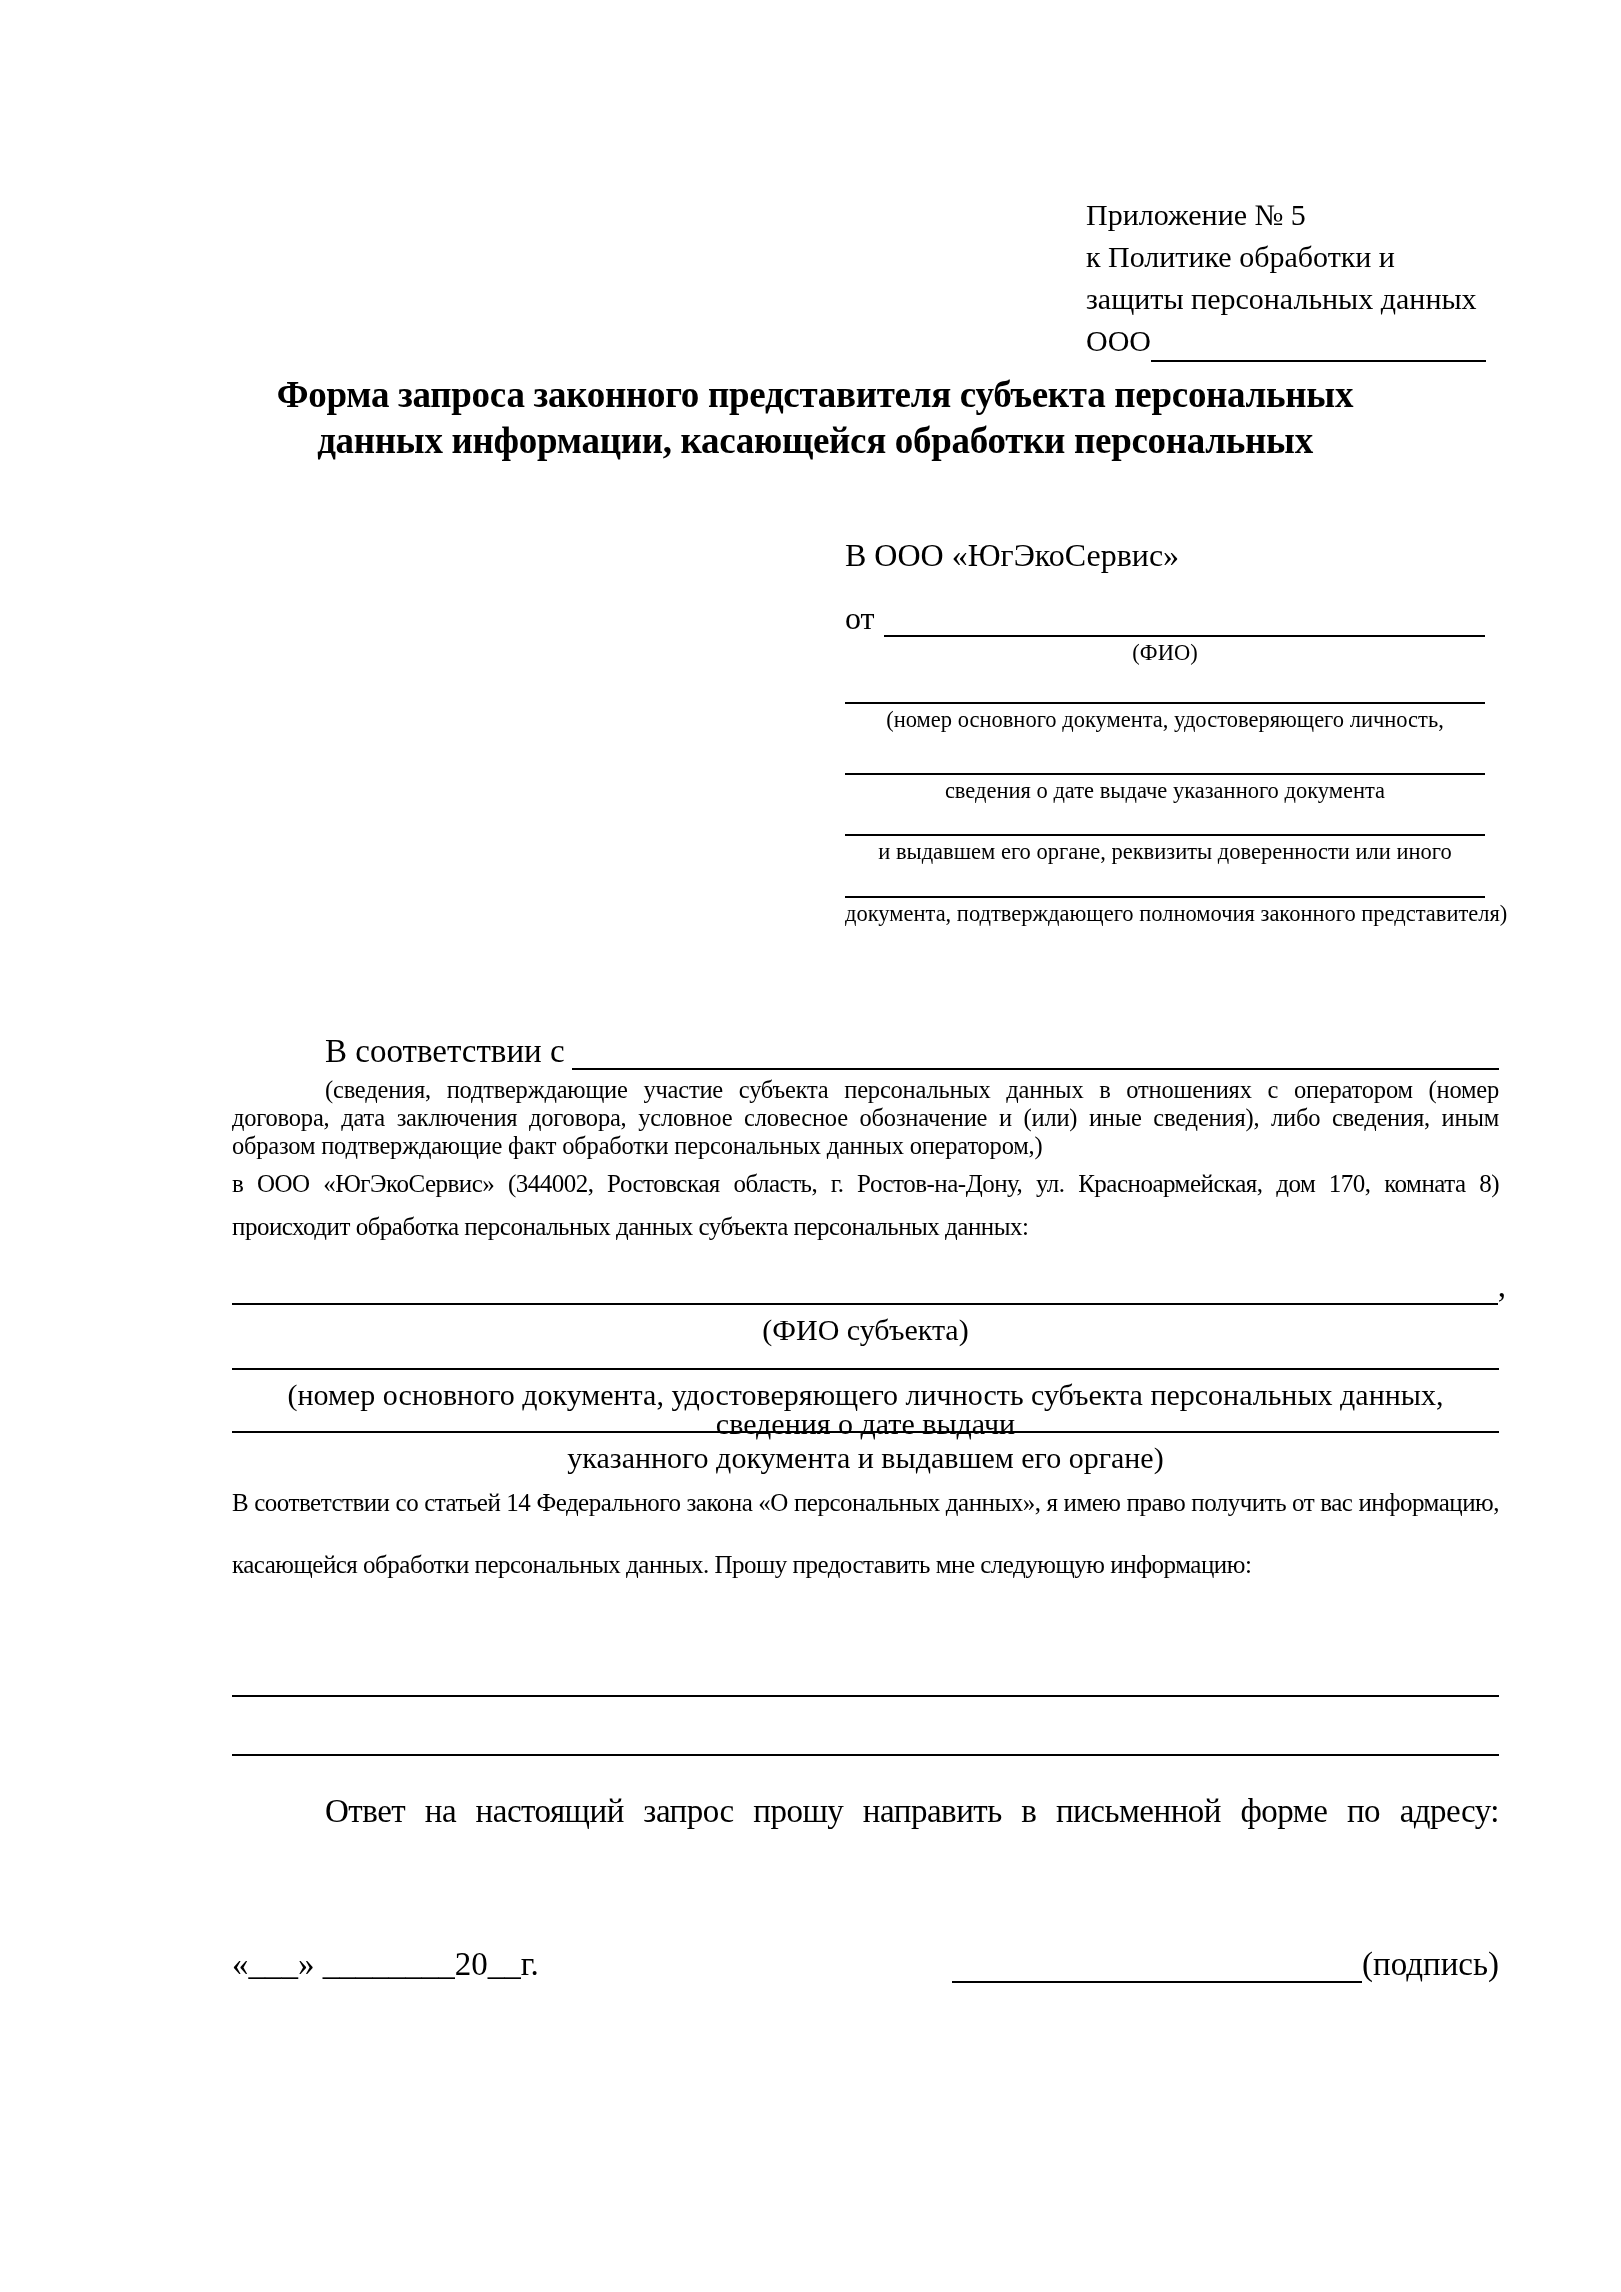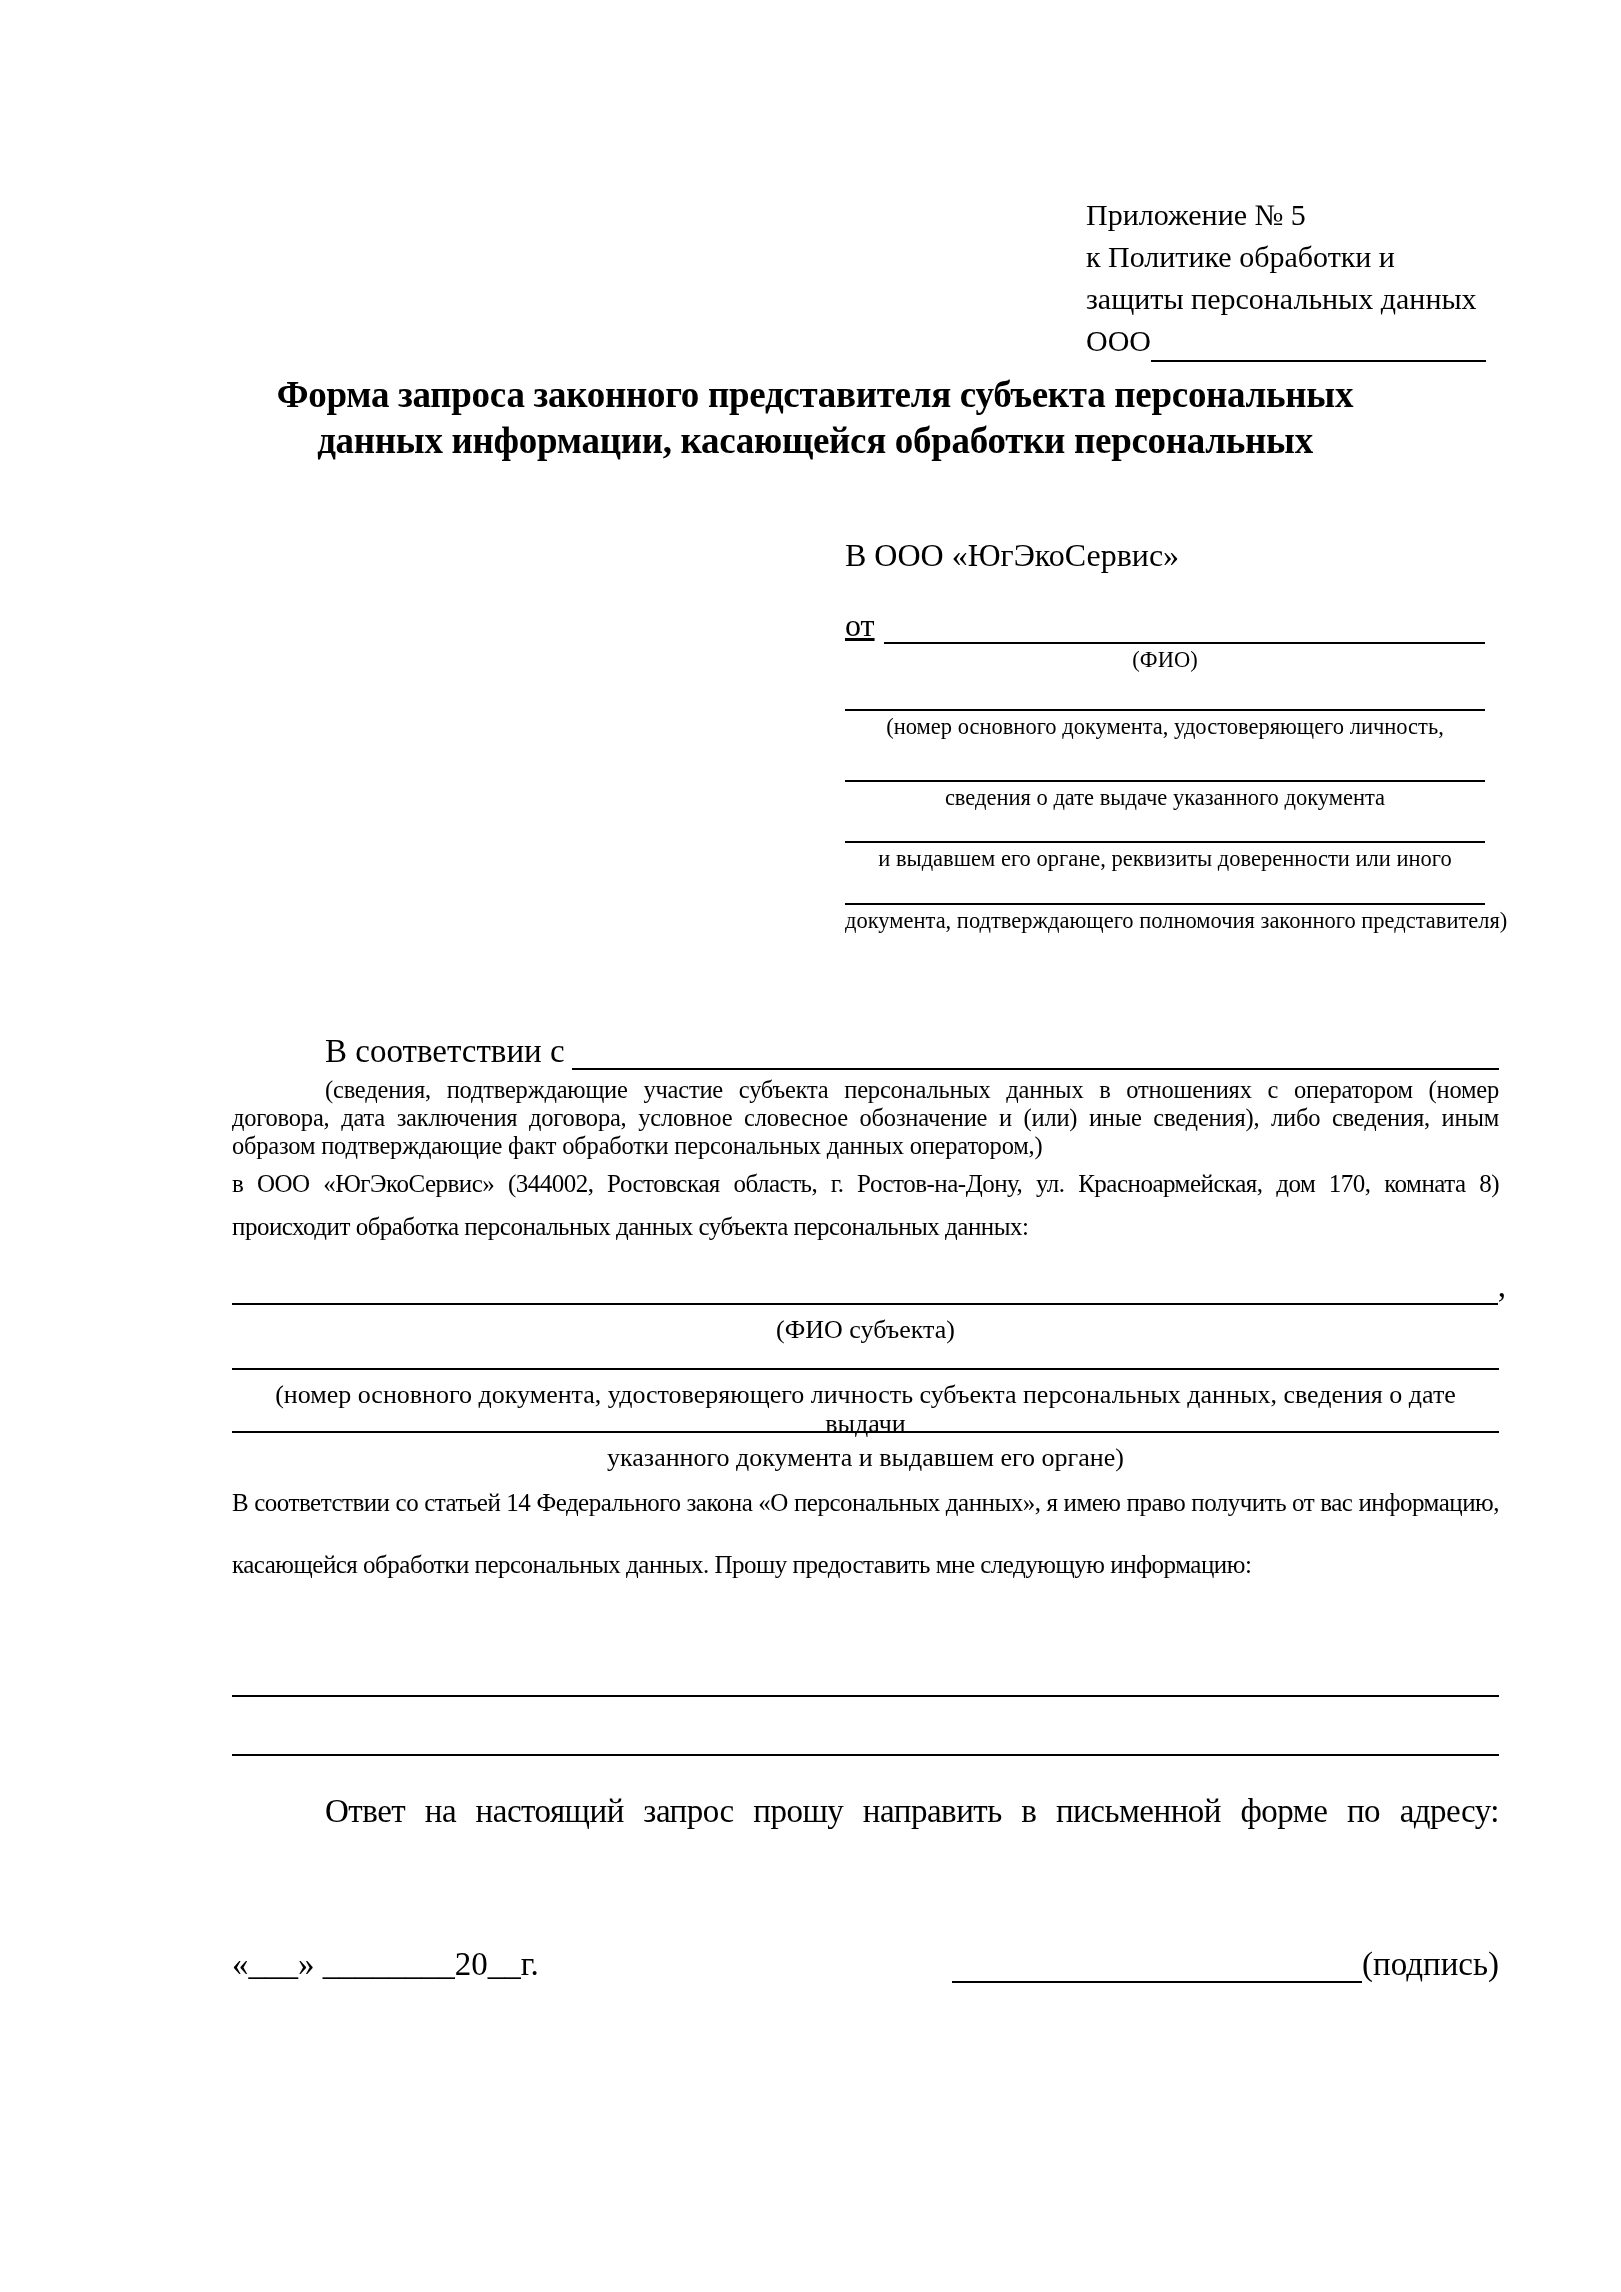--- a/index.html
+++ b/index.html
@@ -9,30 +9,30 @@
     background:#ffffff;color:#000;
     font-family:"Liberation Serif","DejaVu Serif",serif;
     overflow:hidden;
   }
   .abs{position:absolute;}
   .row{display:flex;align-items:flex-end;}
   .fill{flex:1 1 auto;}
   .u{display:inline-block;border-bottom:2px solid #000;}
   .rule{position:absolute;height:2px;background:#000;}
   .center{text-align:center;}
-  .cap{font-size:26px;line-height:29px;}
+  .cap{font-size:30px;line-height:29px;}
   .cap-sm{font-size:22.5px;line-height:28px;white-space:nowrap;}
 
   .header-block{left:1086px;top:194px;width:400px;font-size:30px;line-height:42px;}
   .header-block .row .u{height:33px;}
 
   .title-block{left:173px;top:372px;width:1284px;font-size:37px;line-height:46px;font-weight:bold;text-align:center;letter-spacing:-0.3px;}
 
   .addressee{left:845px;top:537px;width:640px;font-size:32px;}
-  .addressee .from-row{margin-top:30px;height:40px;text-decoration:underline;}
+  .addressee .from-row{margin-top:23px;height:40px;}
   .addressee .from-row .u{height:37px;margin-left:9.8px;}
   .addressee .fio-cap{margin-top:2px;}
   .blank{border-bottom:2px solid #000;}
   .b1{height:35px;}
   .b2{height:39px;}
   .b3{height:29px;}
   .b4{height:30px;}
   .addressee .cap-sm{text-align:center;margin-top:2px;}
 
   .zapros{left:232px;top:978px;width:1267px;font-size:33px;text-align:center;}

